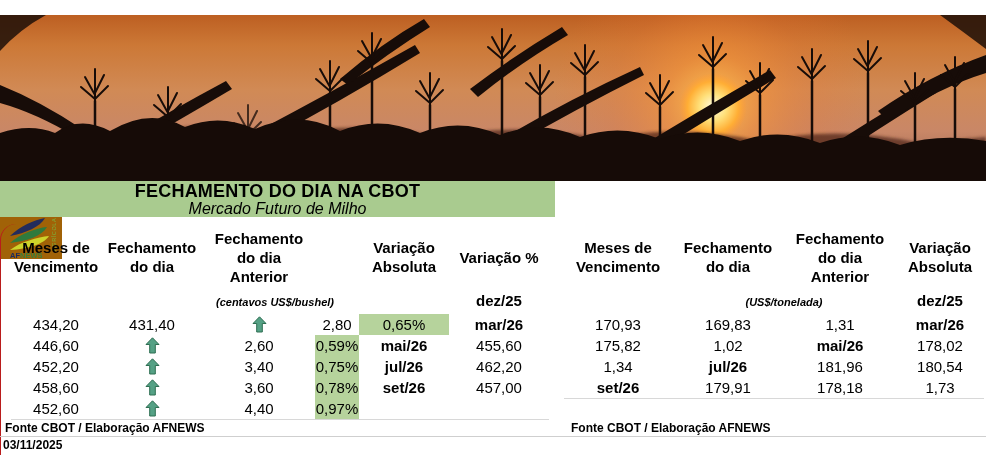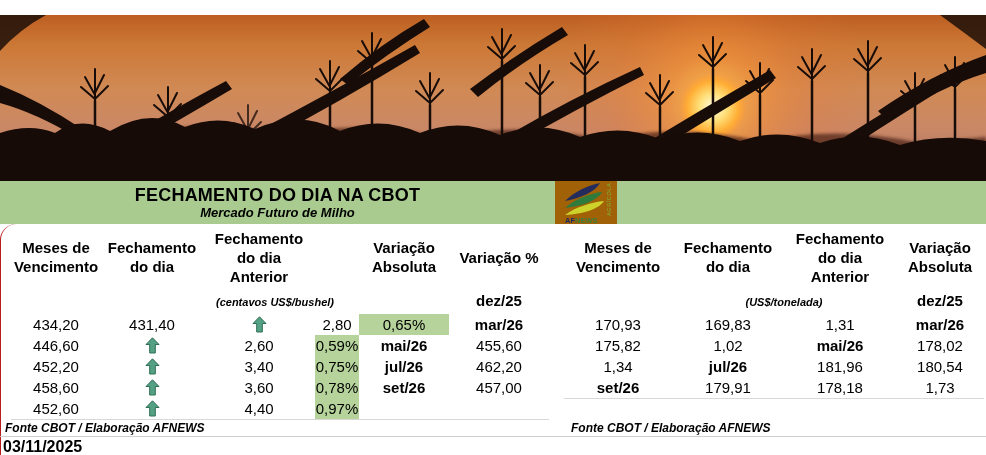--- a/index.html
+++ b/index.html
@@ -11,48 +11,48 @@
   html,body{margin:0;padding:0;background:#ffffff;}
   #page{
     position:relative;width:986px;height:455px;background:#ffffff;
     font-family:"Liberation Sans", sans-serif;color:#000;overflow:hidden;
   }
   
   .top-strip{position:absolute;left:0;top:0;width:986px;height:15px;background:#ffffff;}
   .photo{position:absolute;left:0;top:15px;width:986px;height:166px;overflow:hidden;}
   .photo svg{display:block;}
   
-  .banner{position:absolute;left:0;top:181px;width:986px;height:43px;display:flex;}
+  .banner{position:absolute;left:0;top:181px;width:986px;height:43px;display:flex;flex-direction:column;}
   .banner-left{width:555px;height:100%;background:var(--banner-green);
     display:flex;flex-direction:column;align-items:center;justify-content:center;}
   .banner-gap{width:62px;height:100%;background:#a16207;display:flex;align-items:center;justify-content:center;}
   .banner-right{flex:1;height:100%;background:var(--banner-green);}
   .banner-title{font-size:18px;font-weight:bold;letter-spacing:.2px;line-height:20px;}
-  .banner-subtitle{font-size:13px;font-weight:bold;font-style:italic;line-height:16px;}
+  .banner-subtitle{font-size:16px;font-weight:normal;font-style:italic;line-height:16px;}
   
   .tables{position:absolute;left:0;top:224px;width:986px;height:290px;border-left:1px solid #b91c1c;border-radius:16px;}
   .grid{position:absolute;top:0;display:grid;border-bottom:1px solid #d8d8d8;}
   .grid-left{left:10px;grid-template-columns:90px 102px 112px 44px 90px 100px;}
   .grid-right{left:563px;grid-template-columns:108px 112px 112px 88px;}
   .hcell{height:66px;display:flex;align-items:center;justify-content:center;text-align:center;
     font-weight:bold;font-size:15px;line-height:19px;white-space:pre-line;}
   .unit-row{height:24px;display:flex;align-items:center;justify-content:center;
     font-size:11px;font-weight:bold;font-style:italic;}
   .unit-left{grid-column:2 / 6;}
   .unit-right{grid-column:2 / 4;}
   .cell{height:21px;display:flex;align-items:center;justify-content:center;font-size:15px;line-height:21px;}
   .month{font-weight:bold;}
   .pct{background:var(--highlight-green);}
   .arrow-cell svg{display:block;}
-  .source{position:absolute;top:197px;font-size:12px;font-weight:bold;font-style:italic;white-space:nowrap;}
+  .source{position:absolute;top:197px;font-size:12px;font-weight:bold;white-space:nowrap;}
   .source-left{left:4px;}
   .source-right{left:570px;}
   
   .rule{position:absolute;left:0;top:436px;width:986px;height:0;border-top:1px solid #cfcfcf;}
-  .date{position:absolute;left:3px;top:438px;font-size:16px;font-weight:bold;}
+  .date{position:absolute;left:3px;top:438px;font-size:12px;font-weight:bold;}
 </style>
 </head>
 <body>
 
 <div id="page">
 
   <div class="top-strip"></div>
 
   <div class="photo">
     <svg width="986" height="166" viewBox="0 0 986 166" preserveAspectRatio="none">

